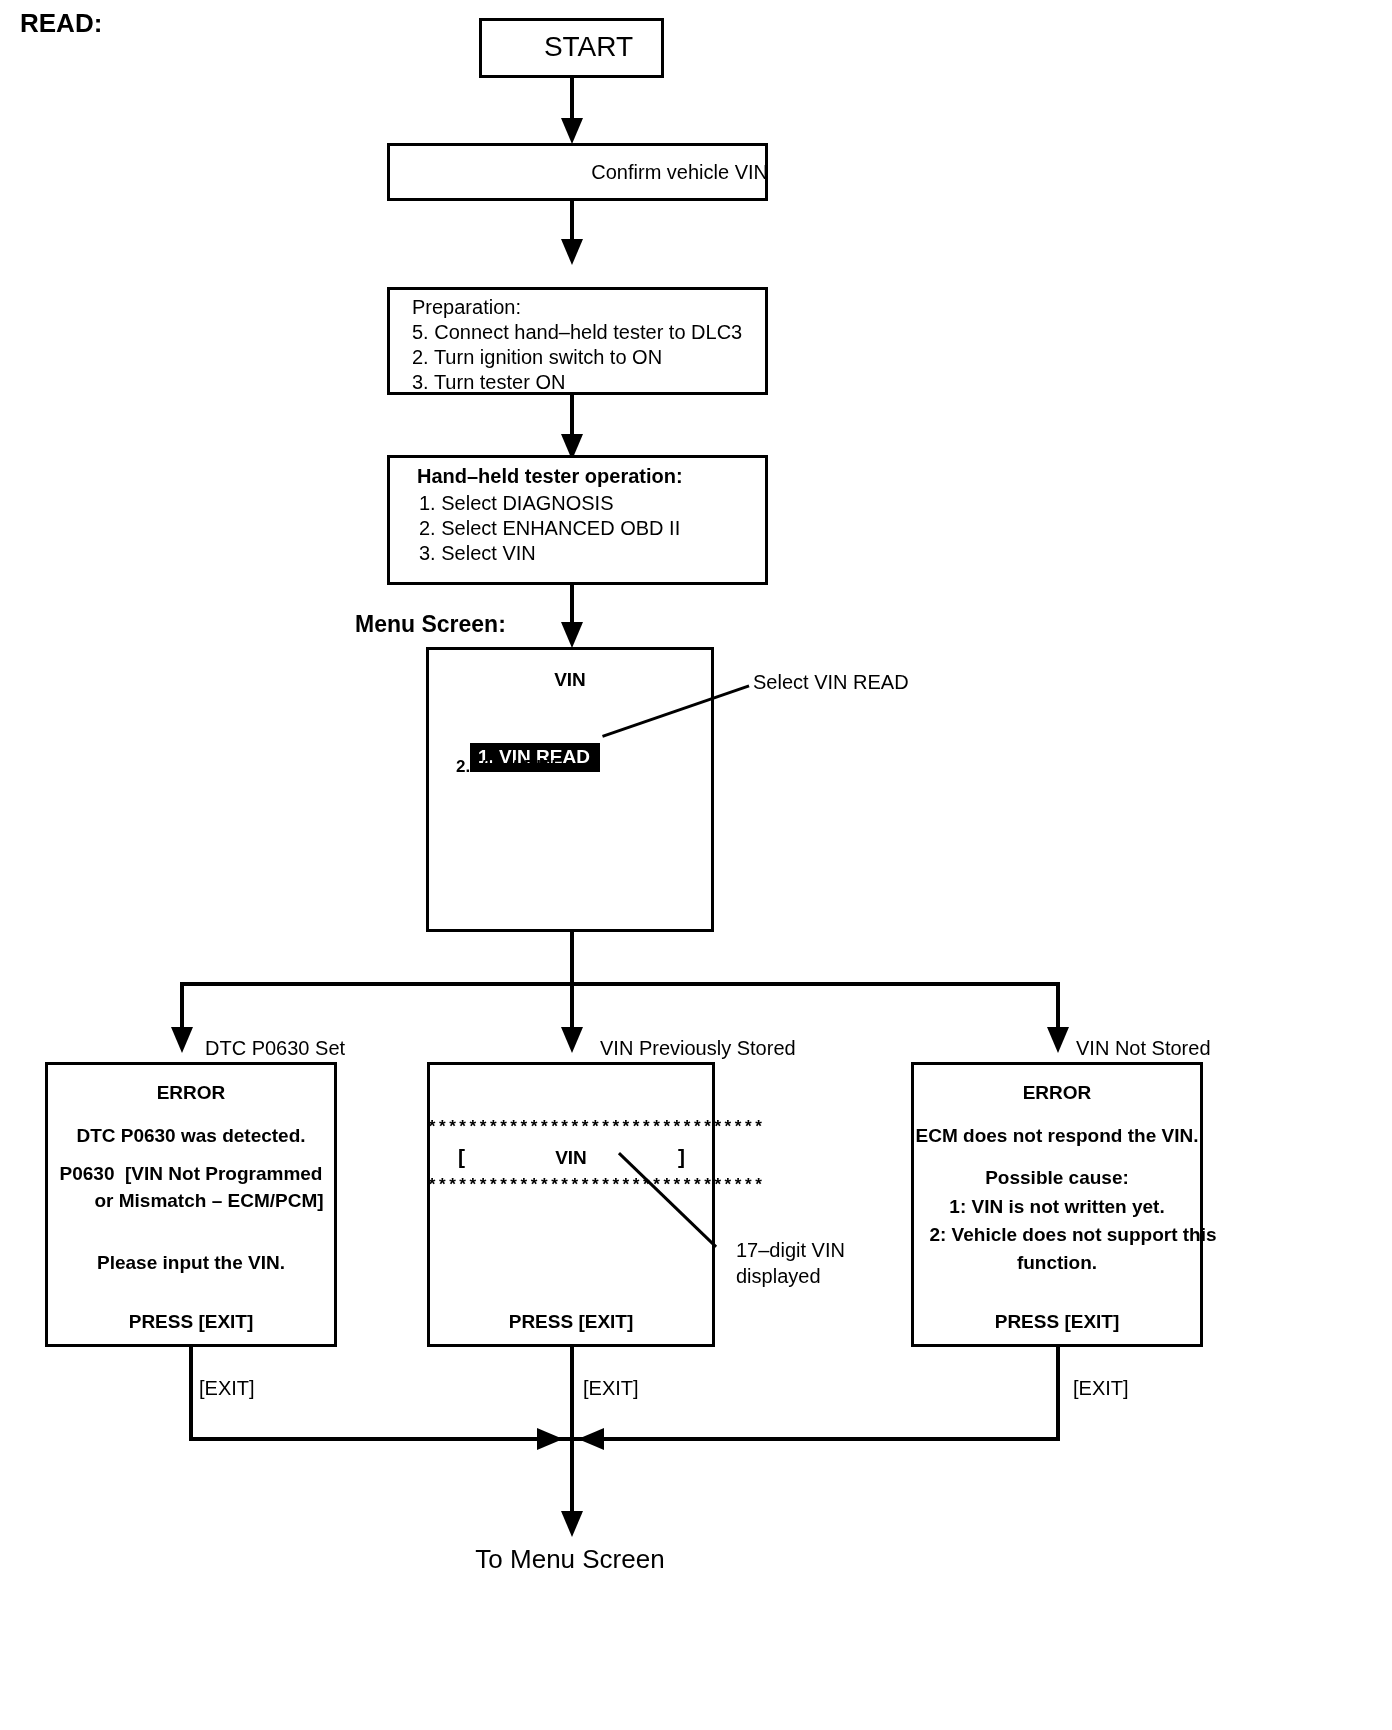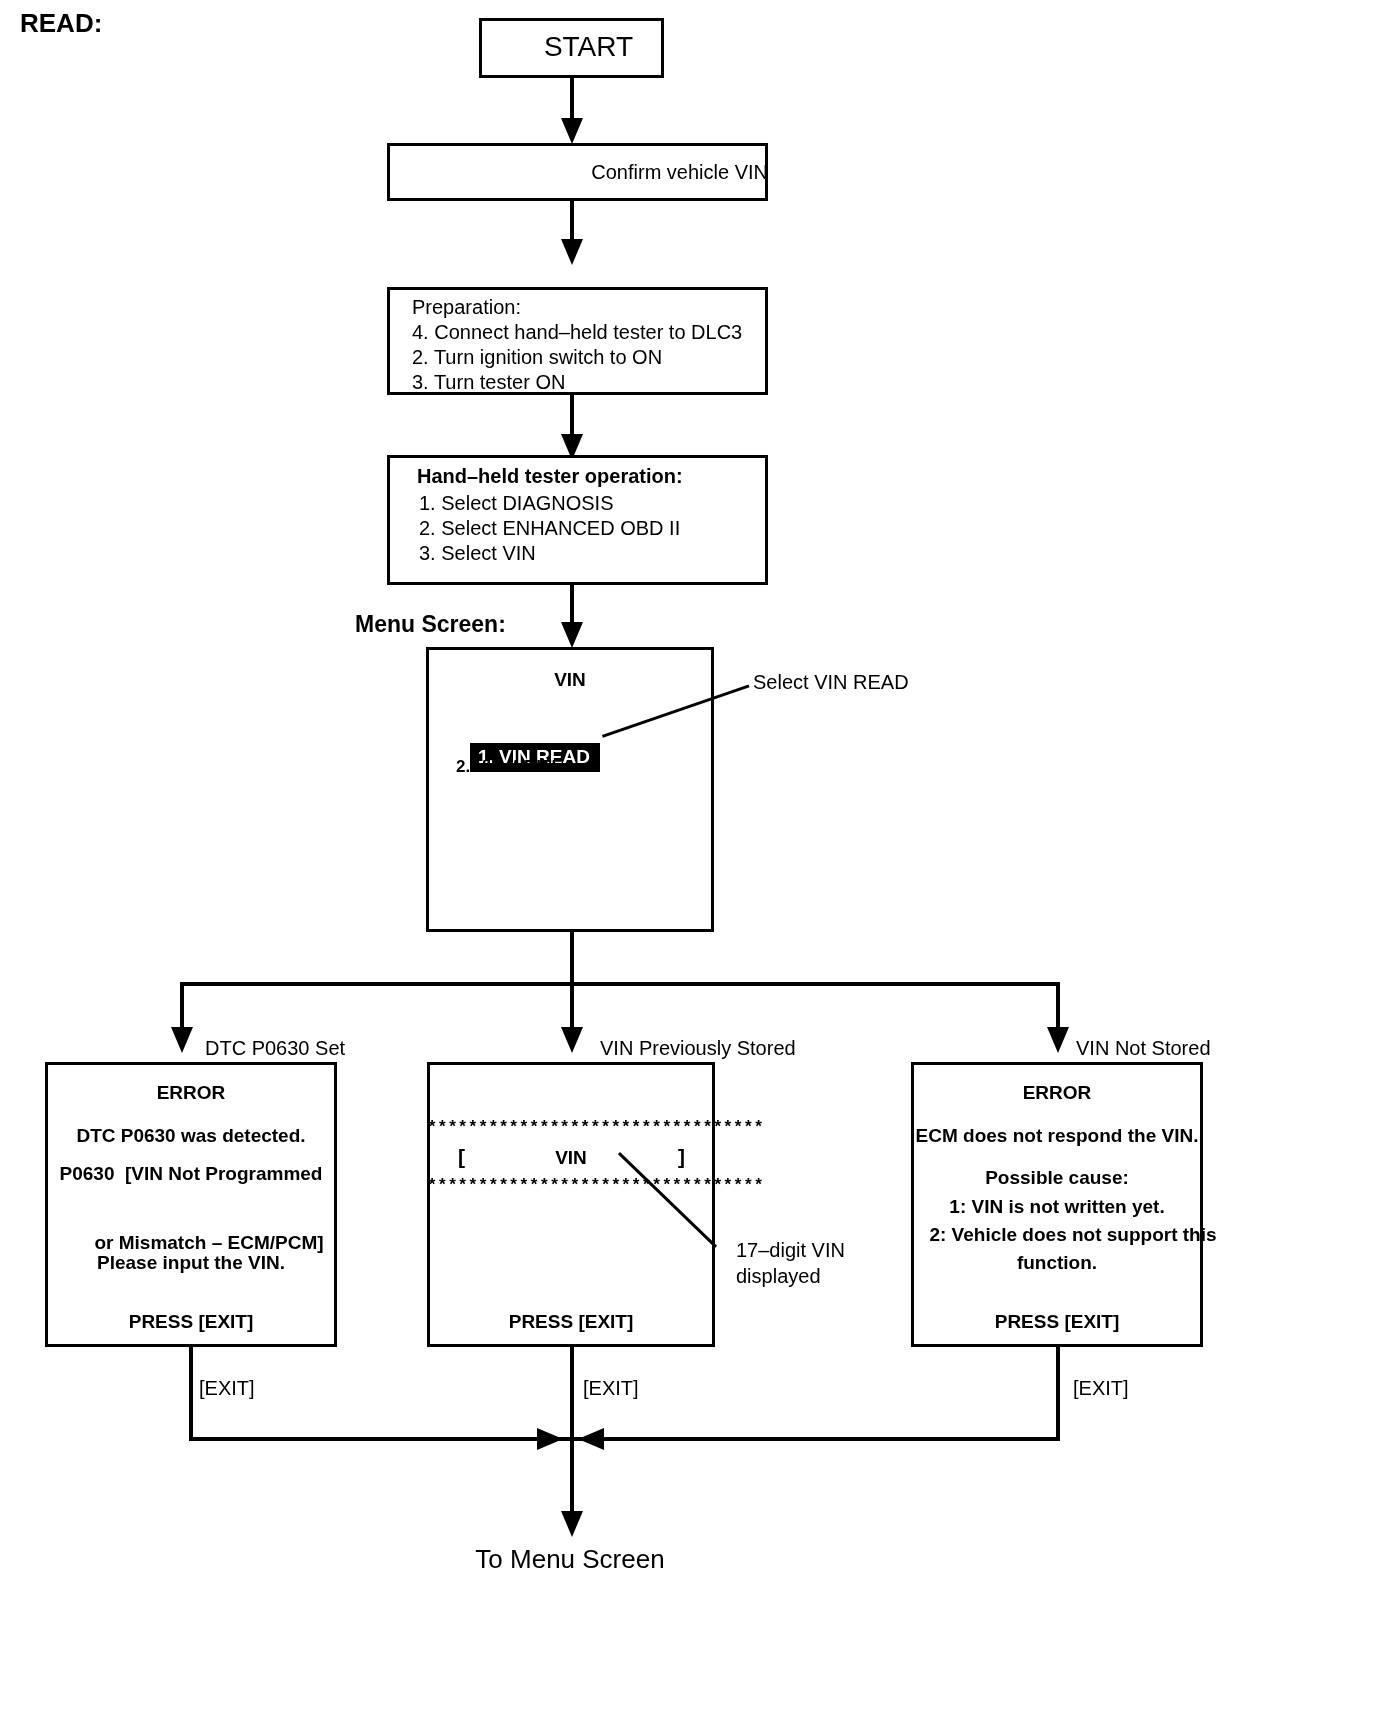--- a/index.html
+++ b/index.html
@@ -105,21 +105,21 @@
   <div class="arrowdown" style="left:561px; top:118px;"></div>
 
   <div class="box" style="left:387px; top:143px; width:381px; height:58px;"></div>
   <div class="txt ctr" style="left:387px; top:162px; width:381px; font-size:20px;text-align:right;">Confirm vehicle VIN</div>
 
   <div class="vline" style="left:570px; top:201px; height:48px;"></div>
   <div class="arrowdown" style="left:561px; top:239px;"></div>
 
   <div class="box" style="left:387px; top:287px; width:381px; height:108px;"></div>
   <div class="txt" style="left:412px; top:297px; font-size:20px;">Preparation:</div>
-  <div class="txt" style="left:412px; top:322px; font-size:20px;">4. Connect hand–held tester to DLC3</div>
+  <div class="txt" style="left:412px; top:322px; font-size:20px;">5. Connect hand–held tester to DLC3</div>
   <div class="txt" style="left:412px; top:347px; font-size:20px;">2. Turn ignition switch to ON</div>
   <div class="txt" style="left:412px; top:372px; font-size:20px;">3. Turn tester ON</div>
 
   <div class="vline" style="left:570px; top:395px; height:48px;"></div>
   <div class="arrowdown" style="left:561px; top:434px;"></div>
 
   <div class="box" style="left:387px; top:455px; width:381px; height:130px;"></div>
   <div class="txt bold" style="left:417px; top:466px; font-size:20px;">Hand–held tester operation:</div>
   <div class="txt" style="left:419px; top:493px; font-size:20px;">1. Select DIAGNOSIS</div>
   <div class="txt" style="left:419px; top:518px; font-size:20px;">2. Select ENHANCED OBD II</div>
@@ -153,21 +153,21 @@
   <div class="arrowdown" style="left:1047px; top:1027px;"></div>
 
   <div class="txt" style="left:205px; top:1038px; font-size:20px;">DTC P0630 Set</div>
   <div class="txt" style="left:600px; top:1038px; font-size:20px;">VIN Previously Stored</div>
   <div class="txt" style="left:1076px; top:1038px; font-size:20px;">VIN Not Stored</div>
 
   <div class="box" style="left:45px; top:1062px; width:292px; height:285px;"></div>
   <div class="scr-line" style="left:45px; top:1082px; width:292px;">ERROR</div>
   <div class="scr-line" style="left:45px; top:1125px; width:292px;">DTC P0630 was detected.</div>
   <div class="scr-line" style="left:45px; top:1163px; width:292px;">P0630  [VIN Not Programmed</div>
-  <div class="scr-line" style="left:45px; top:1232px; width:328px;">or Mismatch – ECM/PCM]</div>
+  <div class="scr-line" style="left:45px; top:1190px; width:328px;">or Mismatch – ECM/PCM]</div>
   <div class="scr-line" style="left:45px; top:1252px; width:292px;">Please input the VIN.</div>
   <div class="scr-line" style="left:45px; top:1311px; width:292px;">PRESS [EXIT]</div>
 
   <div class="box" style="left:427px; top:1062px; width:288px; height:285px;"></div>
   <div class="scr-line ast" style="left:427px; top:1118px; width:288px;">*********************************</div>
   <div class="txt bold" style="left:458px; top:1146px; font-size:21px;">[</div>
   <div class="scr-line" style="left:427px; top:1147px; width:288px;">VIN</div>
   <div class="txt bold" style="left:678px; top:1146px; font-size:21px;">]</div>
   <div class="scr-line ast" style="left:427px; top:1176px; width:288px;">*********************************</div>
   <div class="scr-line" style="left:427px; top:1311px; width:288px;">PRESS [EXIT]</div>

